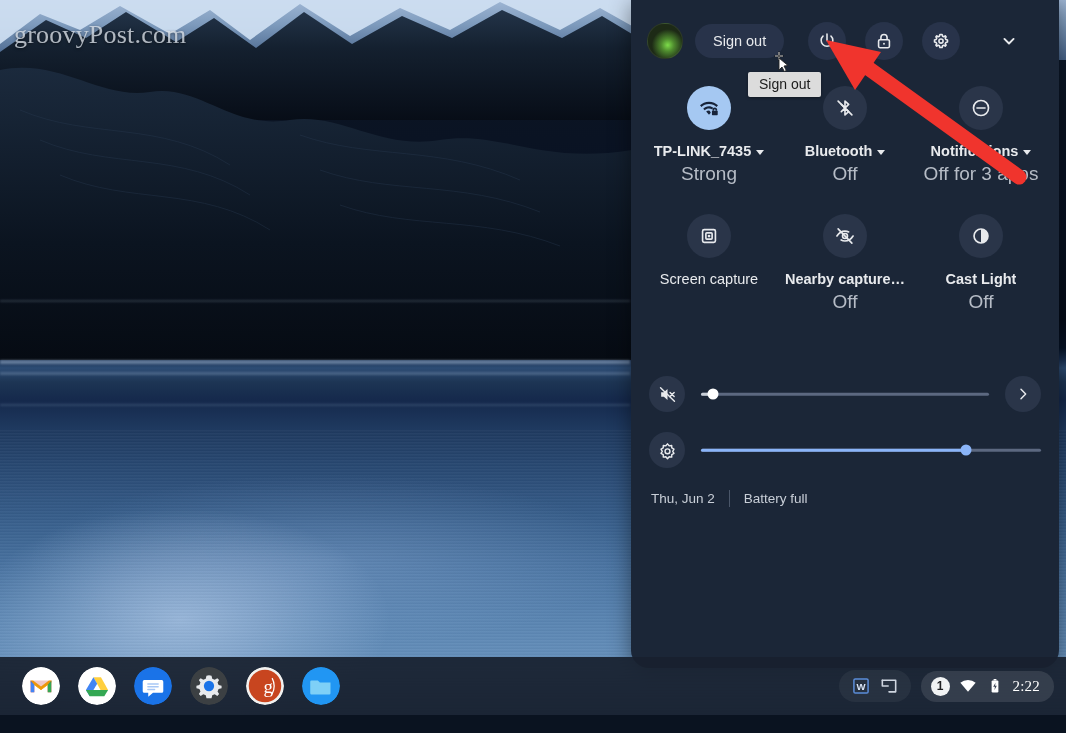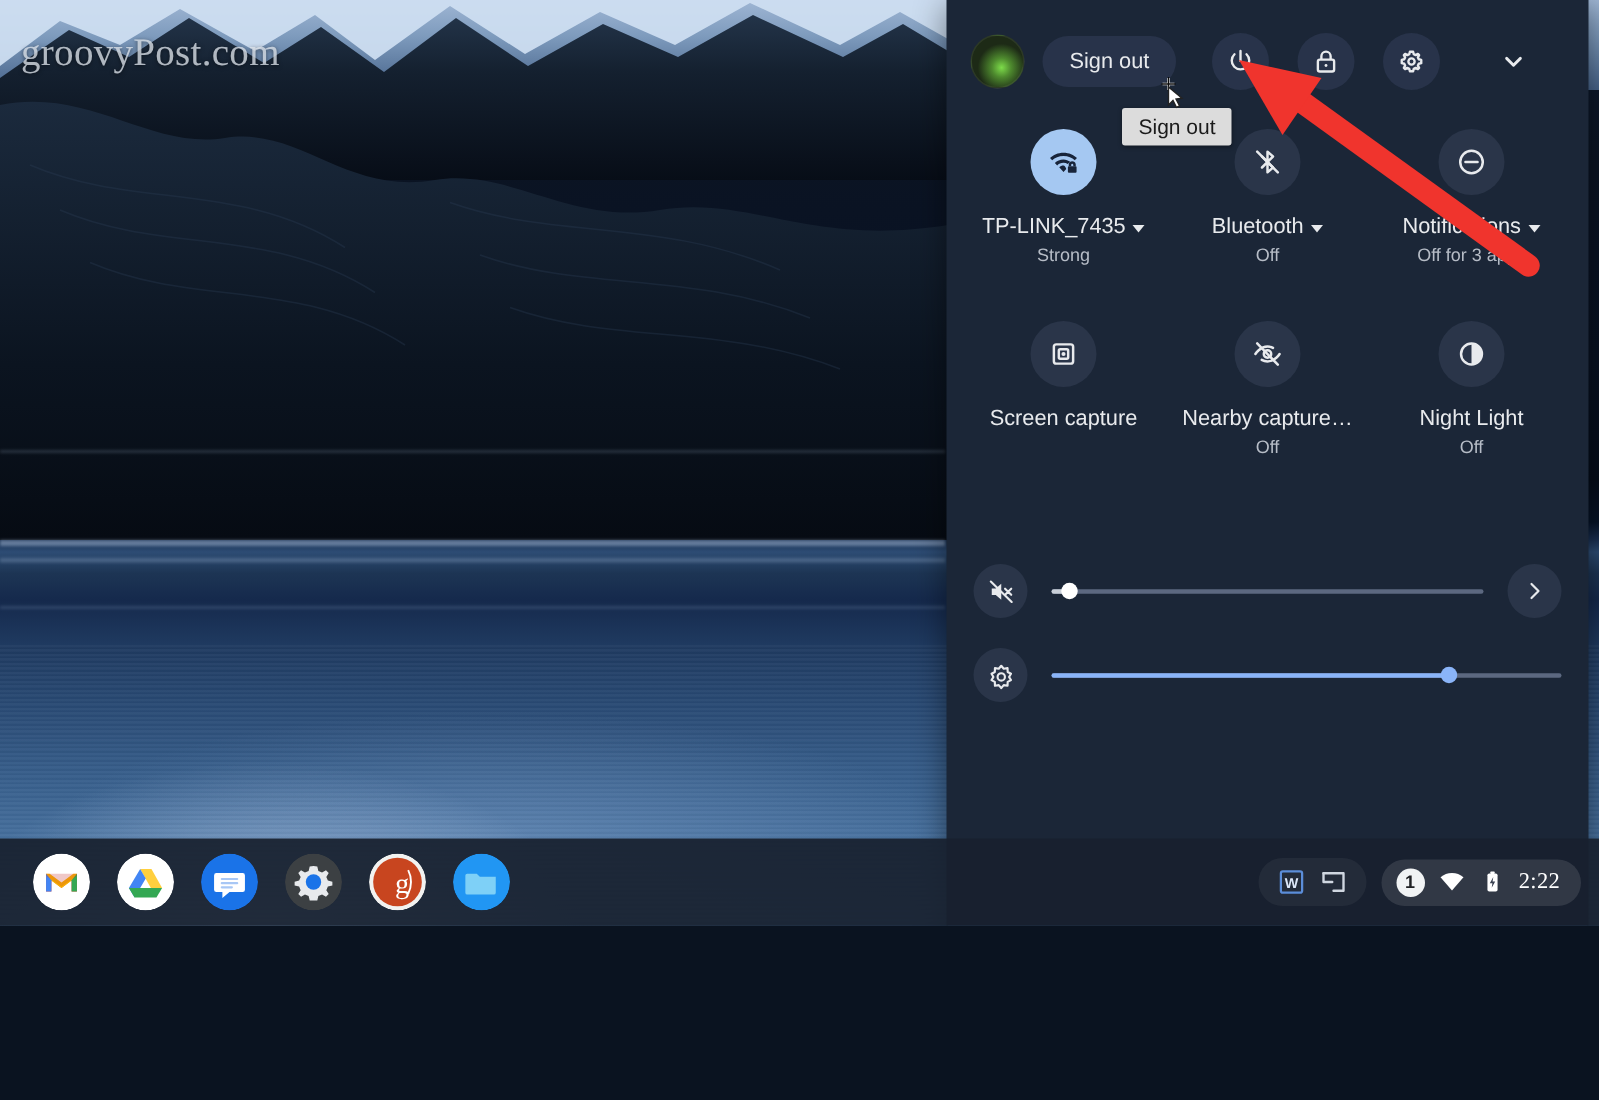--- a/index.html
+++ b/index.html
@@ -5,21 +5,21 @@
   * { box-sizing: border-box; margin: 0; padding: 0; }
   html, body {
     width: 1066px; height: 733px;
     overflow: hidden;
     font-family: "Liberation Sans", sans-serif;
     background: #0a1320;
   }
 
   #screen {
     position: relative;
-    width: 1066px; height: 617px;
+    width: 1066px; height: 715px;
     overflow: hidden;
   }
 
   
   .wallpaper {
     position: absolute; inset: 0;
     background:
       
       radial-gradient(ellipse 300px 160px at 180px 620px, rgba(200,220,245,0.55), rgba(200,220,245,0) 70%),
       radial-gradient(ellipse 420px 120px at 330px 560px, rgba(150,180,220,0.30), rgba(150,180,220,0) 72%),
@@ -175,31 +175,31 @@
 
   .tile-label {
     font-size: 14.5px;
     color: #e8eaed;
     text-align: center;
     line-height: 18px;
     max-width: 132px;
     display: flex; align-items: center; gap: 5px;
     justify-content: center;
   }
-  .tile-label .txt { overflow: hidden; text-overflow: ellipsis; white-space: nowrap; }
+  .tile-label .txt { overflow: hidden; text-overflow: ellipsis; white-space: nowrap; font-weight: bold; }
   .caret {
     width: 0; height: 0;
     border-left: 4.5px solid transparent;
     border-right: 4.5px solid transparent;
     border-top: 5.5px solid #e8eaed;
     flex: 0 0 auto;
     margin-top: 2px;
   }
   .tile-sub {
-    font-size: 12px;
+    font-size: 19px;
     color: #b6bcc6;
     margin-top: 3px;
     text-align: center;
   }
   .tile-label.two-line { flex-direction: column; gap: 0; line-height: 19px; }
 
   
   .slider-row {
     display: flex; align-items: center;
     padding: 0 18px;
@@ -502,21 +502,21 @@
       </div>
 
       <div class="tile">
         <div class="tile-circle">
           <svg viewBox="0 0 24 24">
             <circle class="st" cx="12" cy="12" r="7.6" stroke-width="1.6"></circle>
             <path class="fl" d="M12 4.4 A7.6 7.6 0 0 1 12 19.6 Z"></path>
           </svg>
         </div>
         <div class="tile-label">
-          <span class="txt">Night Light</span>
+          <span class="txt">Cast Light</span>
         </div>
         <div class="tile-sub">Off</div>
       </div>
 
     </div>
 
     <div class="slider-row" style="margin-top:36px">
       <div class="slider-icon">
         <svg viewBox="0 0 24 24">
           <path class="fl" d="M4 9.3 H7.4 L12 5.2 V18.8 L7.4 14.7 H4 Z"></path>
@@ -543,20 +543,25 @@
           <circle class="st" cx="12" cy="13" r="3.1" stroke-width="1.6"></circle>
         </svg>
       </div>
       <div class="track bri" id="briTrack">
         <div class="bar"></div>
         <div class="fill" id="briFill" style="width: 78%;"></div>
         <div class="knob" id="briKnob" style="left: 78%;"></div>
       </div>
     </div>
 
+    <div class="qs-foot">
+      <span class="item">Thu, Jun 2</span>
+      <span class="divider"></span>
+      <span class="item">Battery full</span>
+    </div>
   </div>
 
   <div class="tooltip">Sign out</div>
 
   <svg class="cursor" width="34" height="34" viewBox="0 0 34 34">
     <g stroke="#ffffff" stroke-width="1.6" fill="none">
       <path d="M9 8 H17 M13 4 V12"></path>
     </g>
     <g stroke="#0d0d0d" stroke-width="0.9" fill="none">
       <path d="M8.3 8 H17.7 M13 3.3 V12.7"></path>

